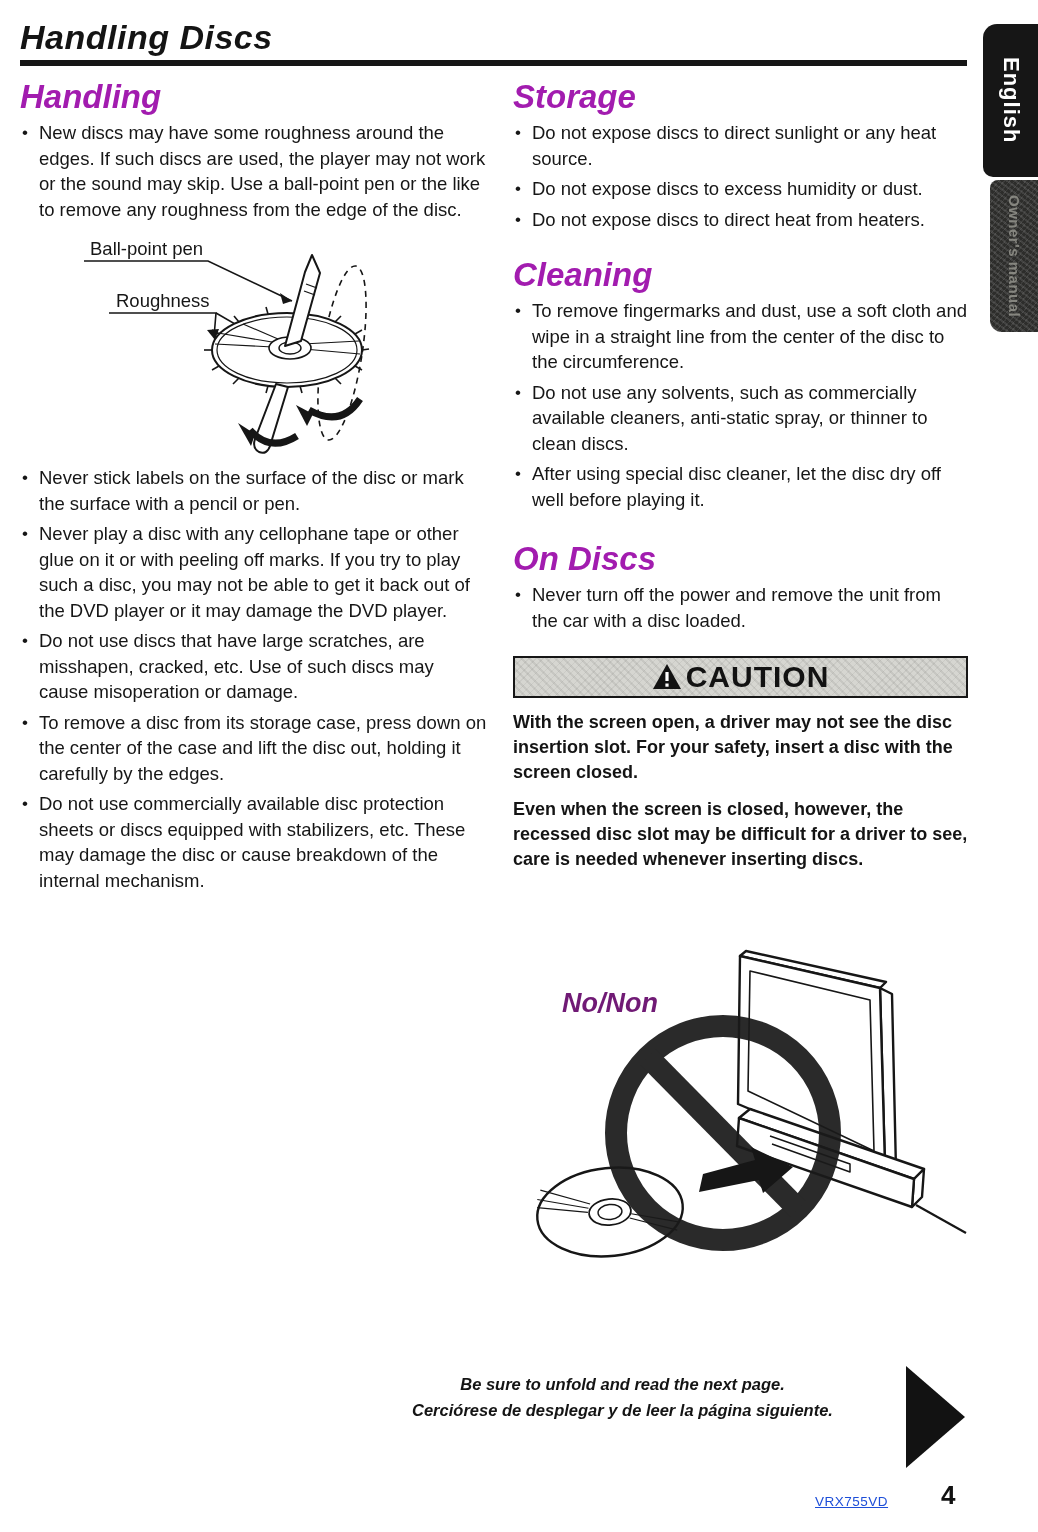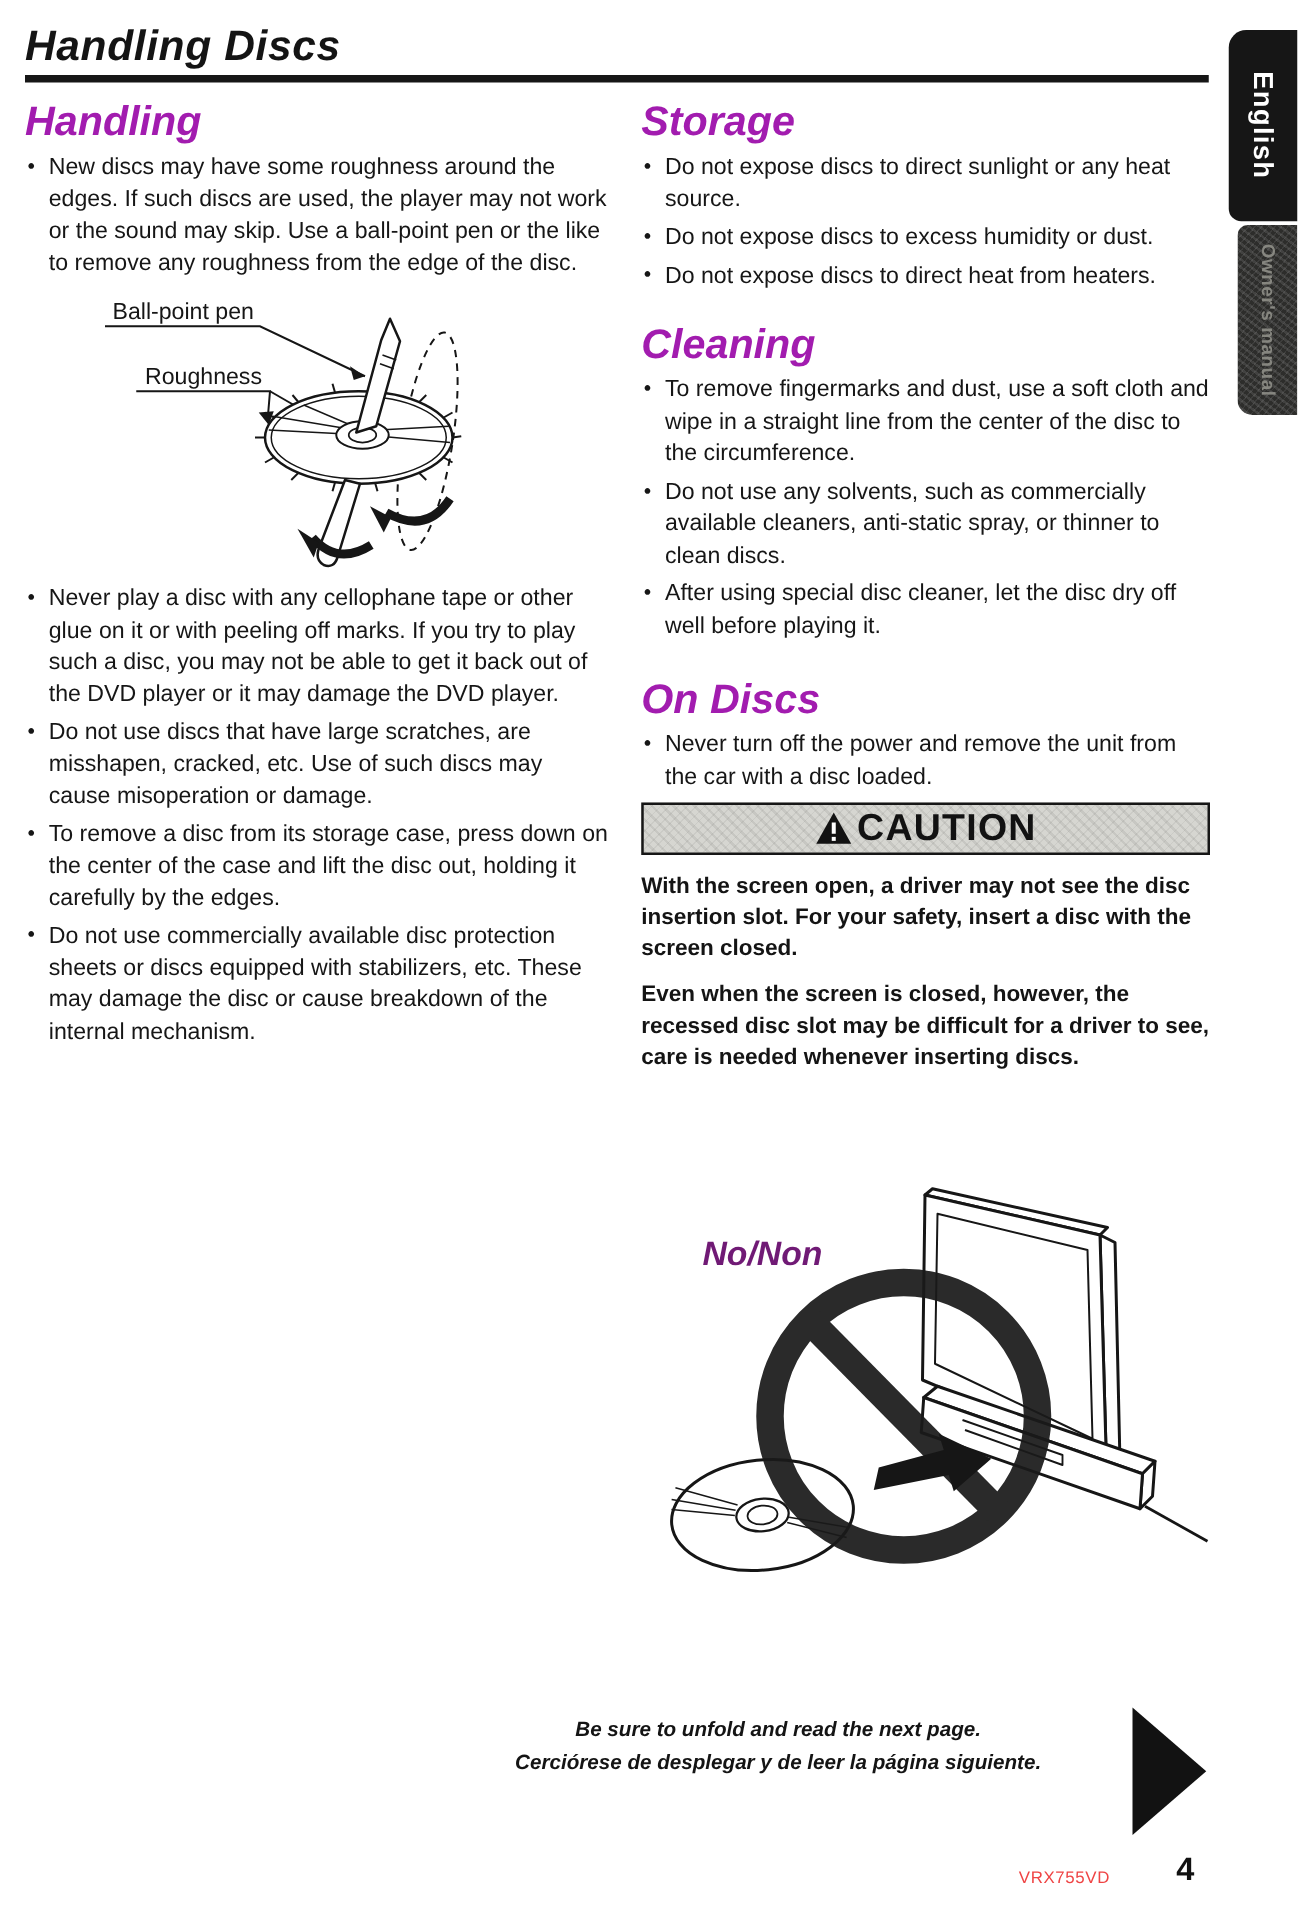--- a/index.html
+++ b/index.html
@@ -40,42 +40,42 @@
   .col-left{left:20px;top:82px;width:468px;}
   .col-right{left:513px;top:82px;width:455px;}
   h2.sec{font-size:33px;font-style:italic;font-weight:bold;margin:0 0 8px 0;line-height:30px;color:#a21caf;}
   h2.mt1{margin-top:28px;}
   h2.mt2{margin-top:32px;}
   ul.blist{list-style:none;margin:0;padding:0;}
   ul.blist li{position:relative;padding-left:19px;margin:0 0 5px 0;}
   ul.blist li::before{content:"•";position:absolute;left:2px;top:0;font-size:17px;}
   
   .caution-box{
-    margin-top:9px;height:38px;border:2.5px solid #161616;
+    margin-top:23px;height:38px;border:2.5px solid #161616;
     background:
       repeating-linear-gradient(45deg, rgba(0,0,0,.07) 0 2px, rgba(0,0,0,0) 2px 6px),
       repeating-linear-gradient(-45deg, rgba(0,0,0,.05) 0 1px, rgba(0,0,0,0) 1px 5px),
       #d6d6d1;
     display:flex;align-items:center;justify-content:center;gap:4px;
   }
   .caution-box .cword{font-size:30px;font-weight:bold;letter-spacing:1px;color:#121212;}
   .caution-text p{margin:12px 0 0 0;font-weight:bold;line-height:25px;font-size:18px;color:#141414;}
   
   .nonon-label{left:562px;top:988px;font-size:27px;font-weight:bold;font-style:italic;color:#701a75;}
   
   .footnote{
     left:350px;top:1372px;width:545px;text-align:center;
     font-size:16.5px;font-weight:bold;font-style:italic;line-height:25.5px;color:#141414;
   }
   .next-triangle{
     left:906px;top:1366px;width:0;height:0;
     border-top:51px solid transparent;border-bottom:51px solid transparent;
     border-left:59px solid #121212;
   }
-  .footer-model{left:815px;top:1494px;font-size:13.5px;letter-spacing:.5px;color:#ef4444;}
+  .footer-model{left:815px;top:1494px;font-size:13.5px;letter-spacing:.5px;color:#1d4ed8;text-decoration:underline;}
   .footer-page{left:941px;top:1480px;font-size:26px;font-weight:bold;color:#111;}
   svg text{font-family:"Liberation Sans",sans-serif;}
 </style>
 </head>
 <body>
 
 <div class="abs page-title">Handling Discs</div>
 <div class="abs title-rule"></div>
 
 <div class="abs tab-english">
@@ -141,20 +141,21 @@
 
     <path d="M222,157 L234,160 L216,219 Q213,228 205,225 Q198,221 201,212 Z" fill="#ffffff" stroke-width="2" stroke-linejoin="round"></path>
 
     <path d="M196,203 Q216,226 243,209" stroke-width="7"></path>
     <path d="M201,207 L184,196 L197,219 Z" fill="#161616" stroke="none"></path>
     <path d="M255,183 Q287,201 306,172" stroke-width="7"></path>
     <path d="M259,187 L242,178 L253,199 Z" fill="#161616" stroke="none"></path>
   </svg>
 
   <ul class="blist">
+    <li>Never stick labels on the surface of the disc or mark the surface with a pencil or pen.</li>
     <li>Never play a disc with any cellophane tape or other glue on it or with peeling off marks. If you try to play such a disc, you may not be able to get it back out of the DVD player or it may damage the DVD player.</li>
     <li>Do not use discs that have large scratches, are misshapen, cracked, etc. Use of such discs may cause misoperation or damage.</li>
     <li>To remove a disc from its storage case, press down on the center of the case and lift the disc out, holding it carefully by the edges.</li>
     <li>Do not use commercially available disc protection sheets or discs equipped with stabilizers, etc. These may damage the disc or cause breakdown of the internal mechanism.</li>
   </ul>
 </div>
 
 <div class="abs col col-right">
   <h2 class="sec">Storage</h2>
   <ul class="blist">

